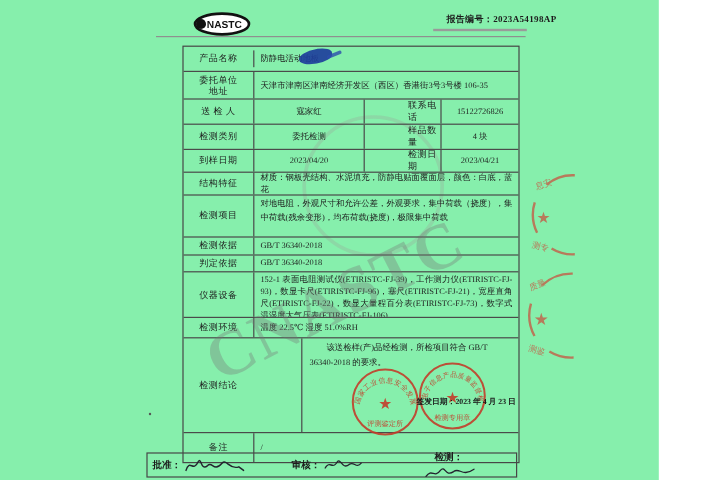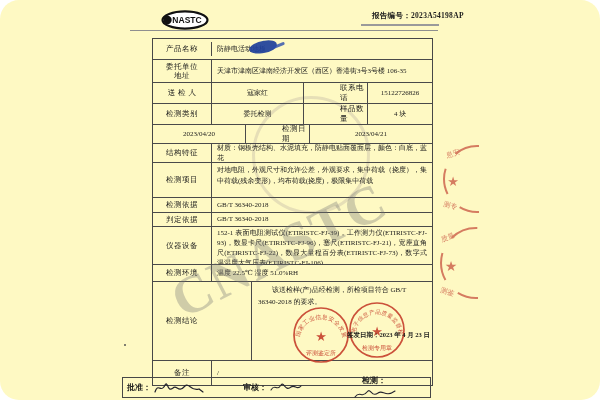--- a/index.html
+++ b/index.html
@@ -1,17 +1,17 @@
 <!DOCTYPE html>
 <html><head>
 <meta charset="utf-8">
 <style>
   html,body{margin:0;padding:0;}
-  #page{position:relative;width:600px;height:400px;background:#fef9c3;overflow:hidden;
-        font-family:"Liberation Serif","DejaVu Serif",serif;color:#1c1c1c;border-radius:19px;}
+  #page{position:relative;width:549px;height:400px;background:#86efac;overflow:hidden;
+        font-family:"Liberation Serif","DejaVu Serif",serif;color:#1c1c1c;}
   
   .logo{position:absolute;left:160px;top:10px;}
   .report-no{position:absolute;left:372px;top:11px;font-size:7.5px;font-weight:bold;letter-spacing:.3px;}
   .head-line{position:absolute;left:130px;top:30px;width:308px;height:1px;background:#8f8f8f;}
   .repno-line{position:absolute;left:361px;top:24px;width:78px;height:2px;background:#9a9a9a;}
   
   .tbl{position:absolute;left:152px;top:38px;width:279px;border:1px solid #474747;background:transparent;}
   .row{display:flex;border-top:1px solid #4a4a4a;}
   .row:first-child{border-top:none;align-items:center;}
   .c{border-left:1px solid #4a4a4a;box-sizing:border-box;display:flex;align-items:center;overflow:hidden;}
@@ -82,20 +82,21 @@
     </div>
 
     <div class="row" style="height:20px">
       <div class="c lab">检测类别</div>
       <div class="c vb">委托检测</div>
       <div class="c vc">样品数量</div>
       <div class="c vd">4 块</div>
     </div>
 
     <div class="row" style="height:18px">
+      <div class="c lab">到样日期</div>
       <div class="c vb">2023/04/20</div>
       <div class="c vc">检测日期</div>
       <div class="c vd">2023/04/21</div>
     </div>
 
     <div class="row" style="height:18px">
       <div class="c lab">结构特征</div>
       <div class="c vwide">材质：钢板壳结构、水泥填充，防静电贴面覆面层，颜色：白底，蓝花</div>
     </div>
 

